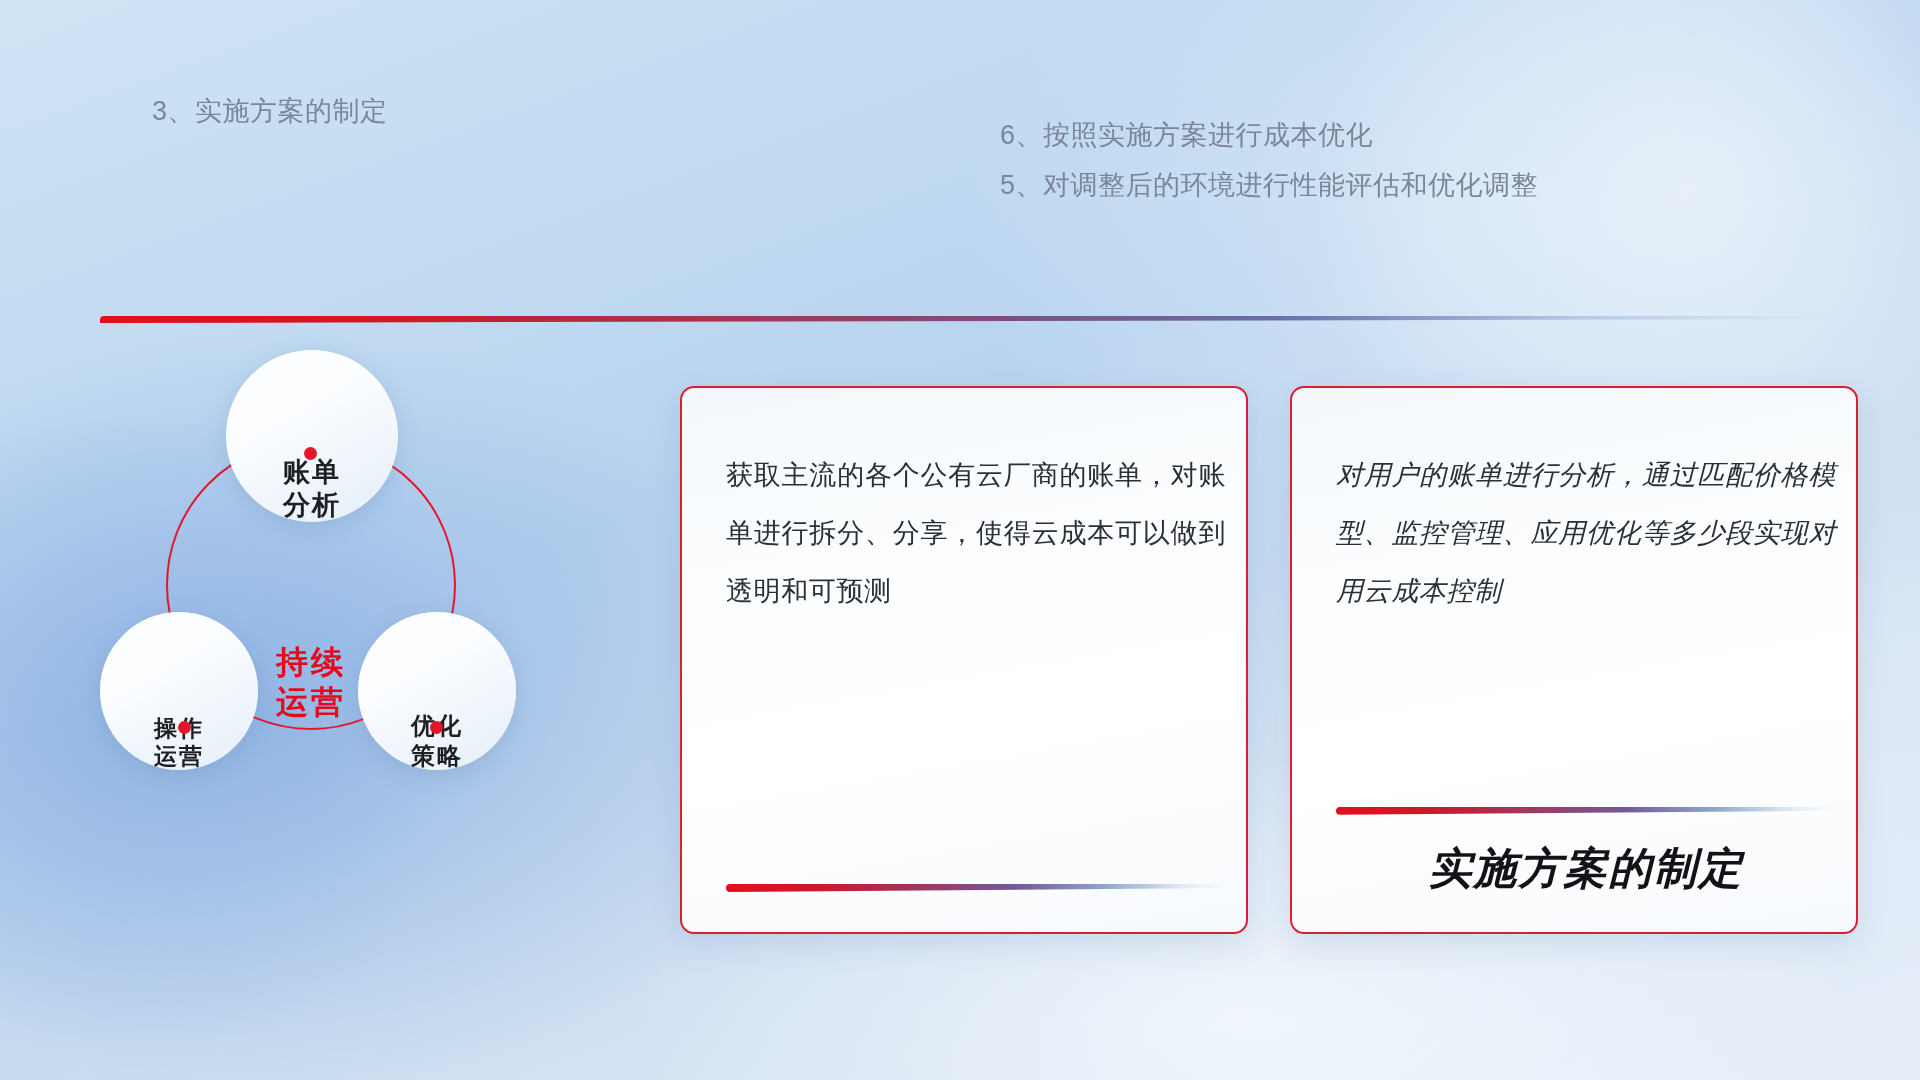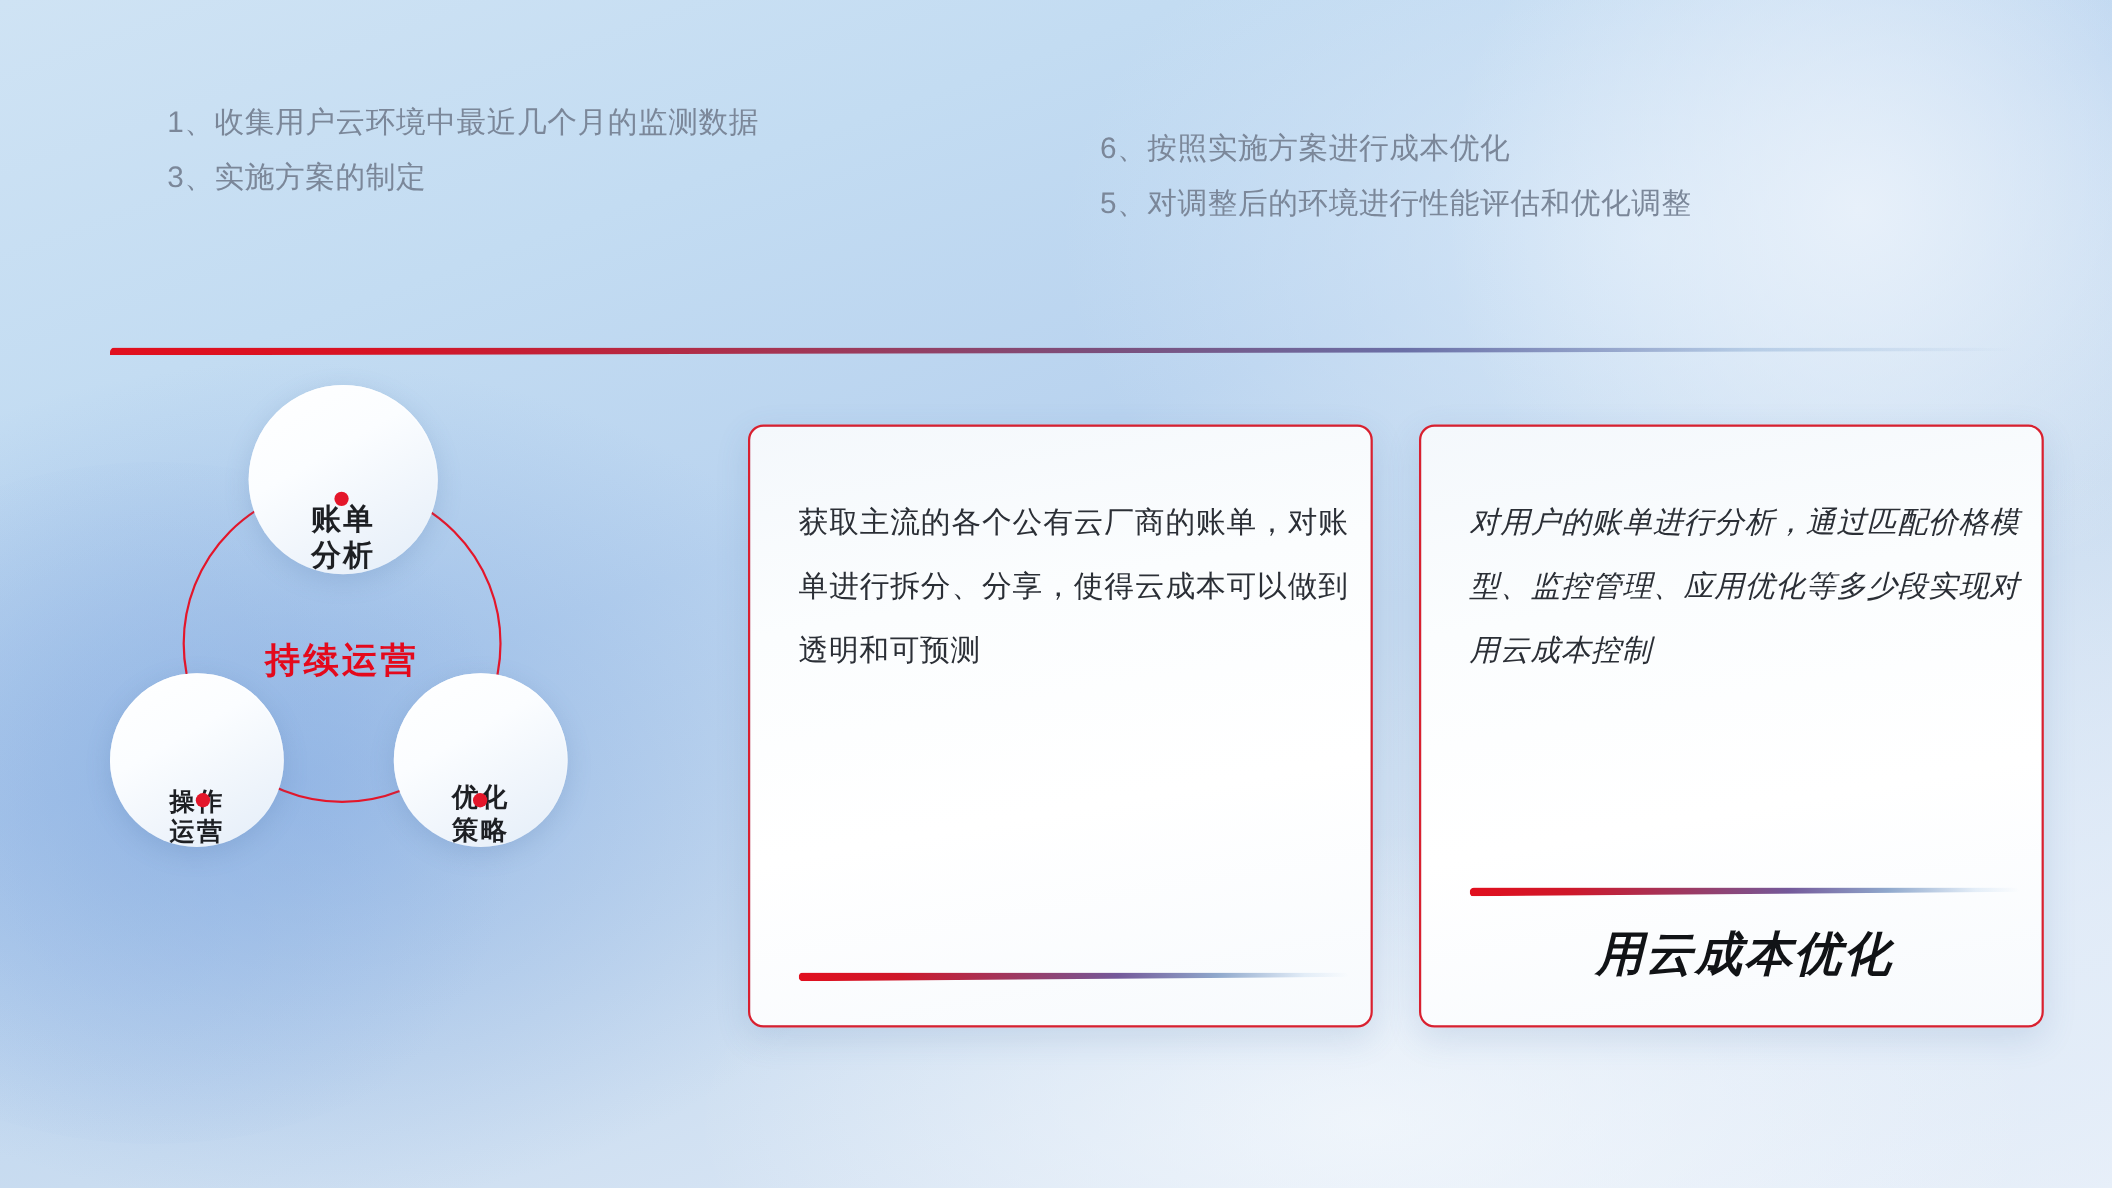--- a/index.html
+++ b/index.html
@@ -92,27 +92,27 @@
     width: 290px;
     height: 290px;
     border-radius: 50%;
     border: 2.4px solid #e4162a;
     z-index: 2;
   }
 
   .center-label {
     position: absolute;
     left: 66px;
-    top: 105px;
+    top: 82px;
     width: 290px;
     height: 290px;
     display: flex;
-    flex-direction: row;
+    flex-direction: column;
     align-items: center;
-    justify-content: center;
+    justify-content: flex-end;
     color: #e4091c;
     font-size: 32px;
     font-weight: 800;
     letter-spacing: 3px;
     line-height: 1.25;
     z-index: 6;
   }
   .center-label span { display: block; }
 
   .node-dot {
@@ -177,21 +177,20 @@
 </head>
 <body>
 
 <div id="stage">
 
   <div class="wash wash-a"></div>
   <div class="wash wash-b"></div>
   <div class="wash wash-c"></div>
 
   <div class="list-col list-left">
-    <div class="list-item">1、收集用户云环境中最近几个月的监测数据</div>
     <div class="list-item">3、实施方案的制定</div>
   </div>
 
   <div class="list-col list-right">
     <div class="list-item">6、按照实施方案进行成本优化</div>
     <div class="list-item">5、对调整后的环境进行性能评估和优化调整</div>
   </div>
 
   <div class="top-rule"></div>
 
@@ -225,16 +224,16 @@
   </div>
 
   <div class="card card-1">
     <div class="card-body">获取主流的各个公有云厂商的账单，对账单进行拆分、分享，使得云成本可以做到透明和可预测</div>
     <div class="card-rule"></div>
   </div>
 
   <div class="card card-2">
     <div class="card-body">对用户的账单进行分析，通过匹配价格模型、监控管理、应用优化等多少段实现对用云成本控制</div>
     <div class="card-rule"></div>
-    <div class="card-title">用云成本优化</div>
+    <div class="card-title">实施方案的制定</div>
   </div>
 
 </div>
 
 </body></html>

